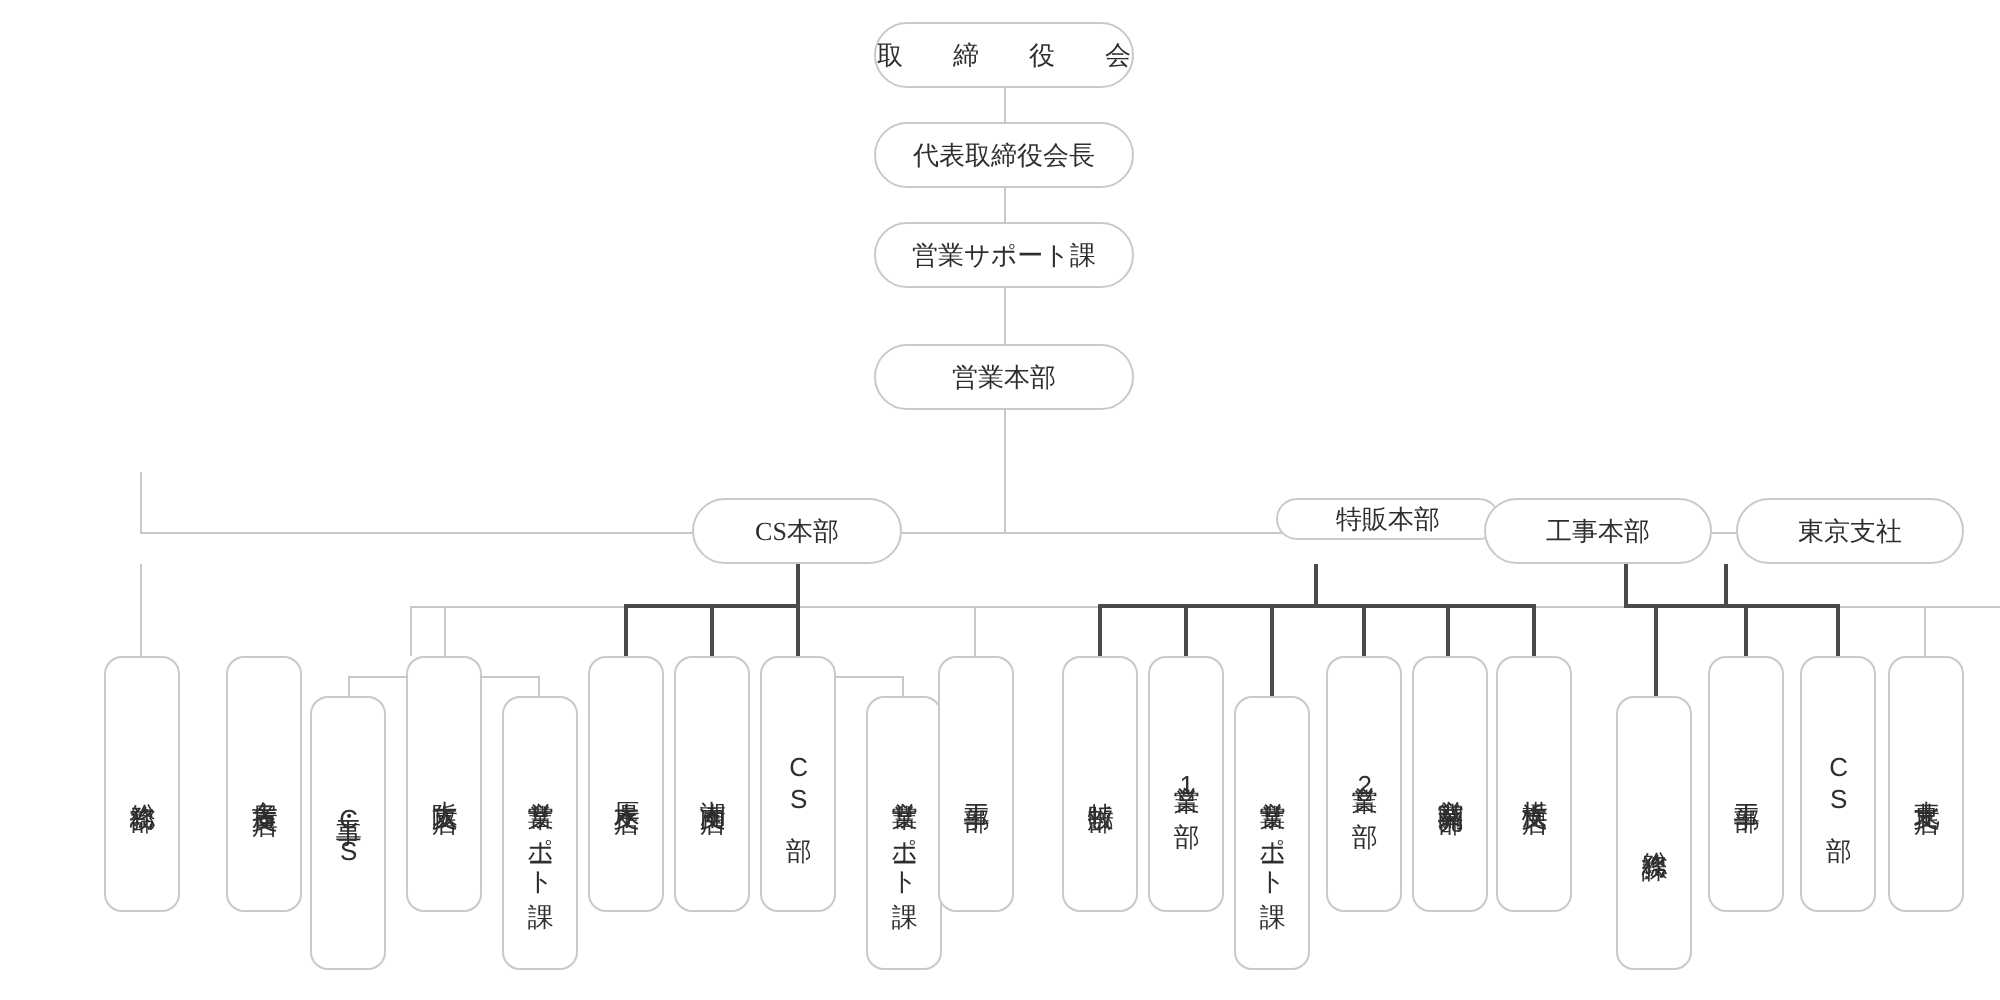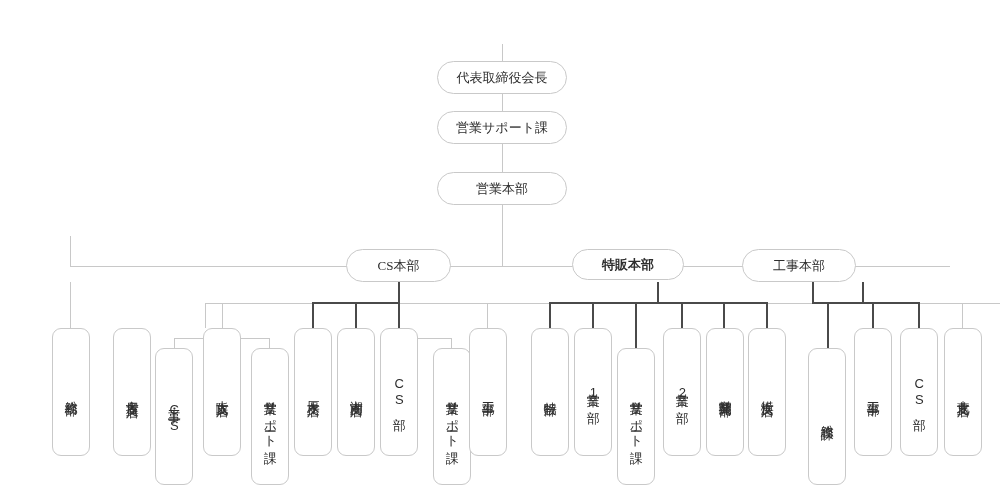--- a/index.html
+++ b/index.html
@@ -77,46 +77,52 @@
 
   <div class="ln light" style="left:502px; top:44px; width:1px; height:18px;"></div>
   <div class="ln light" style="left:502px; top:94px; width:1px; height:18px;"></div>
   <div class="ln light" style="left:502px; top:144px; width:1px; height:29px;"></div>
   <div class="ln light" style="left:502px; top:205px; width:1px; height:62px;"></div>
 
   <div class="ln light" style="left:70px; top:266px; width:880px; height:1px;"></div>
 
   <div class="ln light" style="left:70px; top:236px; width:1px; height:31px;"></div>
 
+  <div class="pill wide-space" style="left:437px; top:11px; width:130px; height:33px;">
+    <span>取　締　役　会</span>
+  </div>
 
   <div class="pill" style="left:437px; top:61px; width:130px; height:33px;">
     <span>代表取締役会長</span>
   </div>
 
   <div class="pill" style="left:437px; top:111px; width:130px; height:33px;">
     <span>営業サポート課</span>
   </div>
 
   <div class="pill" style="left:437px; top:172px; width:130px; height:33px;">
     <span>営業本部</span>
   </div>
 
 
   <div class="pill" style="left:346px; top:249px; width:105px; height:33px;font-family:Liberation Serif, serif;">
     <span>CS本部</span>
   </div>
 
-  <div class="pill" style="left:572px; top:249px; width:112px; height:31px;font-weight:bold;">
+  <div class="pill" style="left:638px; top:249px; width:112px; height:21px;">
     <span>特販本部</span>
   </div>
 
   <div class="pill" style="left:742px; top:249px; width:114px; height:33px;">
     <span>工事本部</span>
   </div>
 
+  <div class="pill" style="left:868px; top:249px; width:114px; height:33px;">
+    <span>東京支社</span>
+  </div>
 
   <div class="ln light" style="left:451px; top:266px; width:151px; height:1px;"></div>
   <div class="ln light" style="left:714px; top:266px; width:28px; height:1px;"></div>
   <div class="ln light" style="left:856px; top:266px; width:12px; height:1px;"></div>
 
   <div class="ln light" style="left:205px; top:303px; width:795px; height:1px;"></div>
 
   <div class="ln light" style="left:70px; top:282px; width:1px; height:46px;"></div>
 
   <div class="vbox" style="left:52px; top:328px; width:38px; height:128px;">

